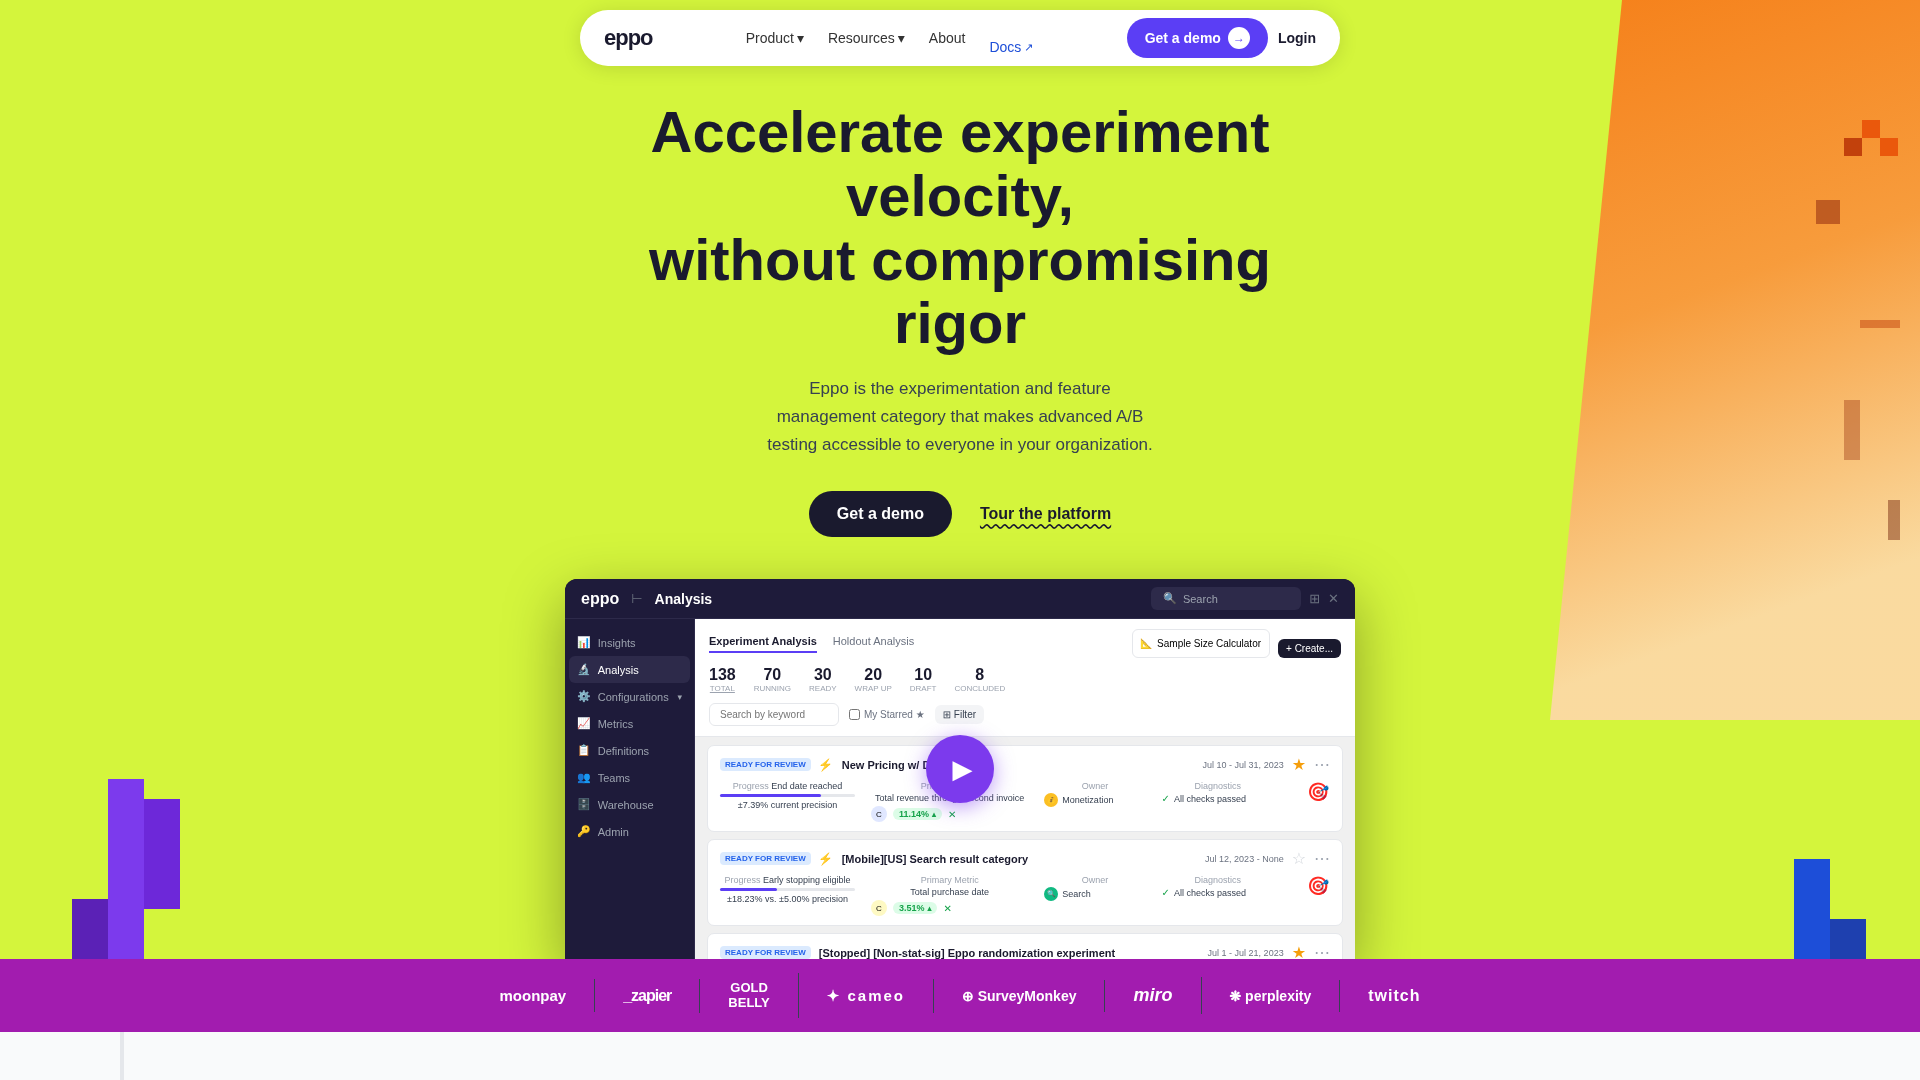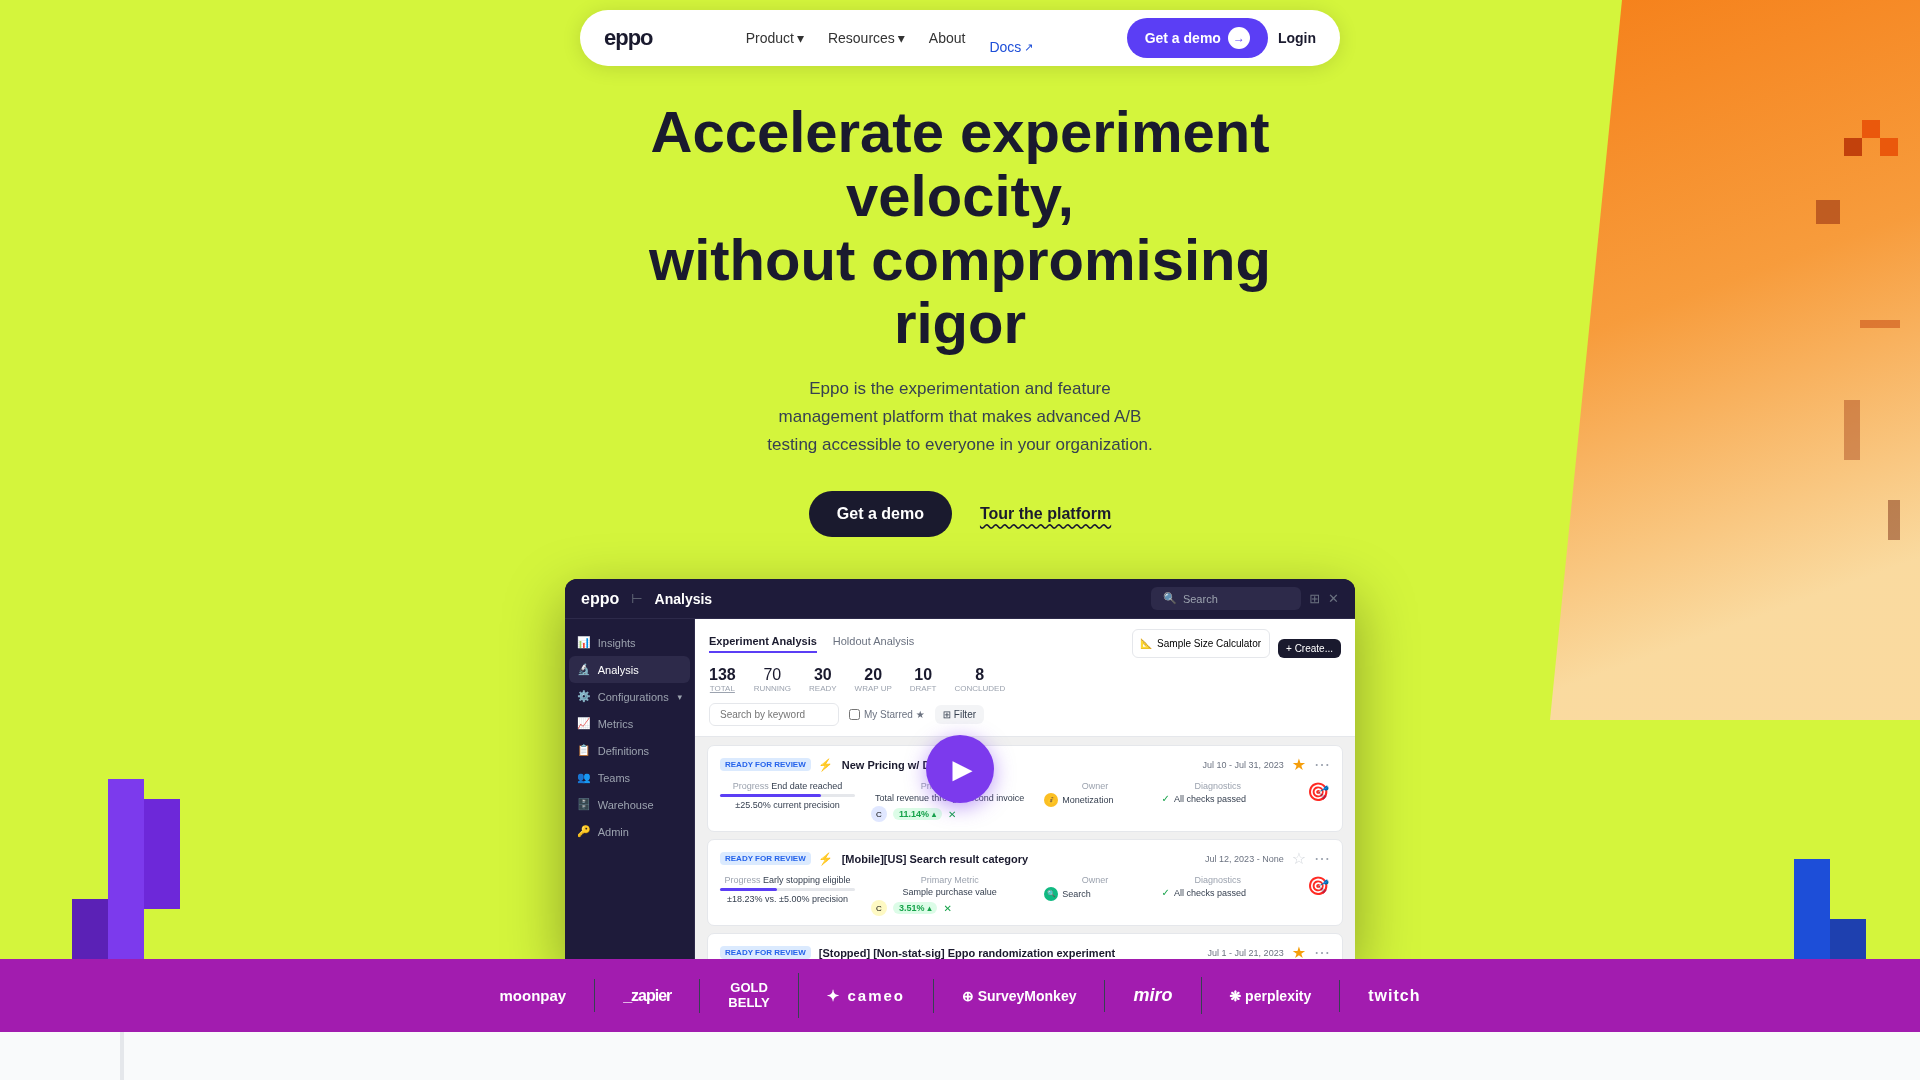--- a/index.html
+++ b/index.html
@@ -60,21 +60,21 @@
   <div style="position:absolute;left:72px;bottom:0;width:36px;height:60px;background:#5b21b6;z-index:2;"></div>
 
   <div style="position:absolute;right:90px;bottom:0;width:36px;height:100px;background:#1d4ed8;z-index:2;"></div>
   <div style="position:absolute;right:54px;bottom:0;width:36px;height:40px;background:#1e40af;z-index:2;"></div>
 
   <div style="position:relative;z-index:5;padding-top:100px;text-align:center;">
     <h1 style="font-size:58px;font-weight:900;color:#1a1a2e;line-height:1.1;max-width:680px;margin:0 auto 20px;">
       <span>Accelerate experiment velocity,</span><br>
       <span>without compromising rigor</span>
     </h1>
-    <p style="font-size:17px;color:#374151;max-width:400px;margin:0 auto 32px;line-height:1.65;">Eppo is the experimentation and feature management platform that makes advanced A/B testing accessible to everyone in your organization.</p>
+    <p style="font-size:17px;color:#374151;max-width:400px;margin:0 auto 32px;line-height:1.65;">Eppo is the experimentation and feature management category that makes advanced A/B testing accessible to everyone in your organization.</p>
     <div style="display:flex;align-items:center;justify-content:center;gap:28px;margin-bottom:42px;">
       <button style="background:#1a1a2e;color:white;border:none;border-radius:50px;padding:14px 28px;font-size:16px;font-weight:700;cursor:pointer;">Get a demo</button>
       <span style="font-size:16px;color:#1a1a2e;font-weight:600;cursor:pointer;text-decoration:underline;text-decoration-style:wavy;text-underline-offset:4px;text-decoration-color:#1a1a2e;">Tour the platform</span>
     </div>
 
     <div style="position:relative;max-width:790px;margin:0 auto;">
       <div style="background:#1e1b3a;border-radius:12px 12px 0 0;overflow:hidden;box-shadow:0 20px 60px rgba(0,0,0,0.35);">
 
         <div style="background:#1e1b3a;padding:8px 16px;display:flex;align-items:center;justify-content:space-between;border-bottom:1px solid #2d2a4a;">
           <div style="display:flex;align-items:center;gap:12px;">
@@ -146,21 +146,21 @@
                   <button style="background:#1a1a2e;color:white;border:none;border-radius:6px;padding:4px 8px;font-size:10px;cursor:pointer;margin-top:10px;">+ Create...</button>
                 </div>
               </div>
 
               <div style="display:flex;gap:18px;margin-bottom:10px;">
                 <div style="text-align:center;">
                   <div style="font-size:16px;font-weight:700;color:#1a1a2e;">138</div>
                   <div style="font-size:8px;color:#9ca3af;text-transform:uppercase;text-decoration:underline;">TOTAL</div>
                 </div>
                 <div style="text-align:center;">
-                  <div style="font-size:16px;font-weight:400;color:#1a1a2e;">70</div>
+                  <div style="font-size:16px;font-weight:700;color:#1a1a2e;">70</div>
                   <div style="font-size:8px;color:#9ca3af;text-transform:uppercase;">RUNNING</div>
                 </div>
                 <div style="text-align:center;">
                   <div style="font-size:16px;font-weight:700;color:#1a1a2e;">30</div>
                   <div style="font-size:8px;color:#9ca3af;text-transform:uppercase;">READY</div>
                 </div>
                 <div style="text-align:center;">
                   <div style="font-size:16px;font-weight:700;color:#1a1a2e;">20</div>
                   <div style="font-size:8px;color:#9ca3af;text-transform:uppercase;">WRAP UP</div>
                 </div>
@@ -198,21 +198,21 @@
                     <span style="color:#f59e0b;cursor:pointer;">★</span>
                     <span style="color:#9ca3af;cursor:pointer;">⋯</span>
                   </div>
                 </div>
                 <div style="display:flex;gap:16px;">
                   <div style="flex:1.2;">
                     <div style="font-size:9px;color:#9ca3af;margin-bottom:2px;">Progress <span style="color:#374151;">End date reached</span></div>
                     <div style="height:3px;background:#e5e7eb;border-radius:2px;margin:3px 0;">
                         <div style="height:100%;width:75%;background:#5b3ef5;border-radius:2px;"></div>
                       </div>
-                    <div style="font-size:9px;color:#374151;">±25.50% current precision</div>
+                    <div style="font-size:9px;color:#374151;">±7.39% current precision</div>
                   </div>
                   <div style="flex:1.4;">
                     <div style="font-size:9px;color:#9ca3af;margin-bottom:2px;">Primary Metric</div>
                     <div style="font-size:9px;color:#374151;margin-bottom:3px;">Total revenue through second invoice</div>
                     <div style="display:flex;align-items:center;gap:6px;">
                       <span style="width:16px;height:16px;background:#e0e7ff;border-radius:50%;display:inline-flex;align-items:center;justify-content:center;font-size:8px;">C</span>
                       <span style="background:#dcfce7;color:#16a34a;font-size:9px;font-weight:700;padding:1px 6px;border-radius:10px;display:inline-flex;align-items:center;gap:3px;">
                           <span>11.14%</span>
                           <span style="font-size:8px;">▴</span>
                         </span>
@@ -255,21 +255,21 @@
                 <div style="display:flex;gap:16px;">
                   <div style="flex:1.2;">
                     <div style="font-size:9px;color:#9ca3af;margin-bottom:2px;">Progress <span style="color:#374151;">Early stopping eligible</span></div>
                     <div style="height:3px;background:#e5e7eb;border-radius:2px;margin:3px 0;">
                         <div style="height:100%;width:42%;background:#5b3ef5;border-radius:2px;"></div>
                       </div>
                     <div style="font-size:9px;color:#374151;">±18.23% vs. ±5.00% precision</div>
                   </div>
                   <div style="flex:1.4;">
                     <div style="font-size:9px;color:#9ca3af;margin-bottom:2px;">Primary Metric</div>
-                    <div style="font-size:9px;color:#374151;margin-bottom:3px;">Sample purchase value</div>
+                    <div style="font-size:9px;color:#374151;margin-bottom:3px;">Total purchase date</div>
                     <div style="display:flex;align-items:center;gap:6px;">
                       <span style="width:16px;height:16px;background:#fef9c3;border-radius:50%;display:inline-flex;align-items:center;justify-content:center;font-size:8px;">C</span>
                       <span style="background:#dcfce7;color:#16a34a;font-size:9px;font-weight:700;padding:1px 6px;border-radius:10px;display:inline-flex;align-items:center;gap:3px;">
                           <span>3.51%</span>
                           <span style="font-size:8px;">▴</span>
                         </span>
                       <span style="color:#16a34a;font-size:10px;">✕</span>
                     </div>
                   </div>
                   <div style="flex:0.9;">

